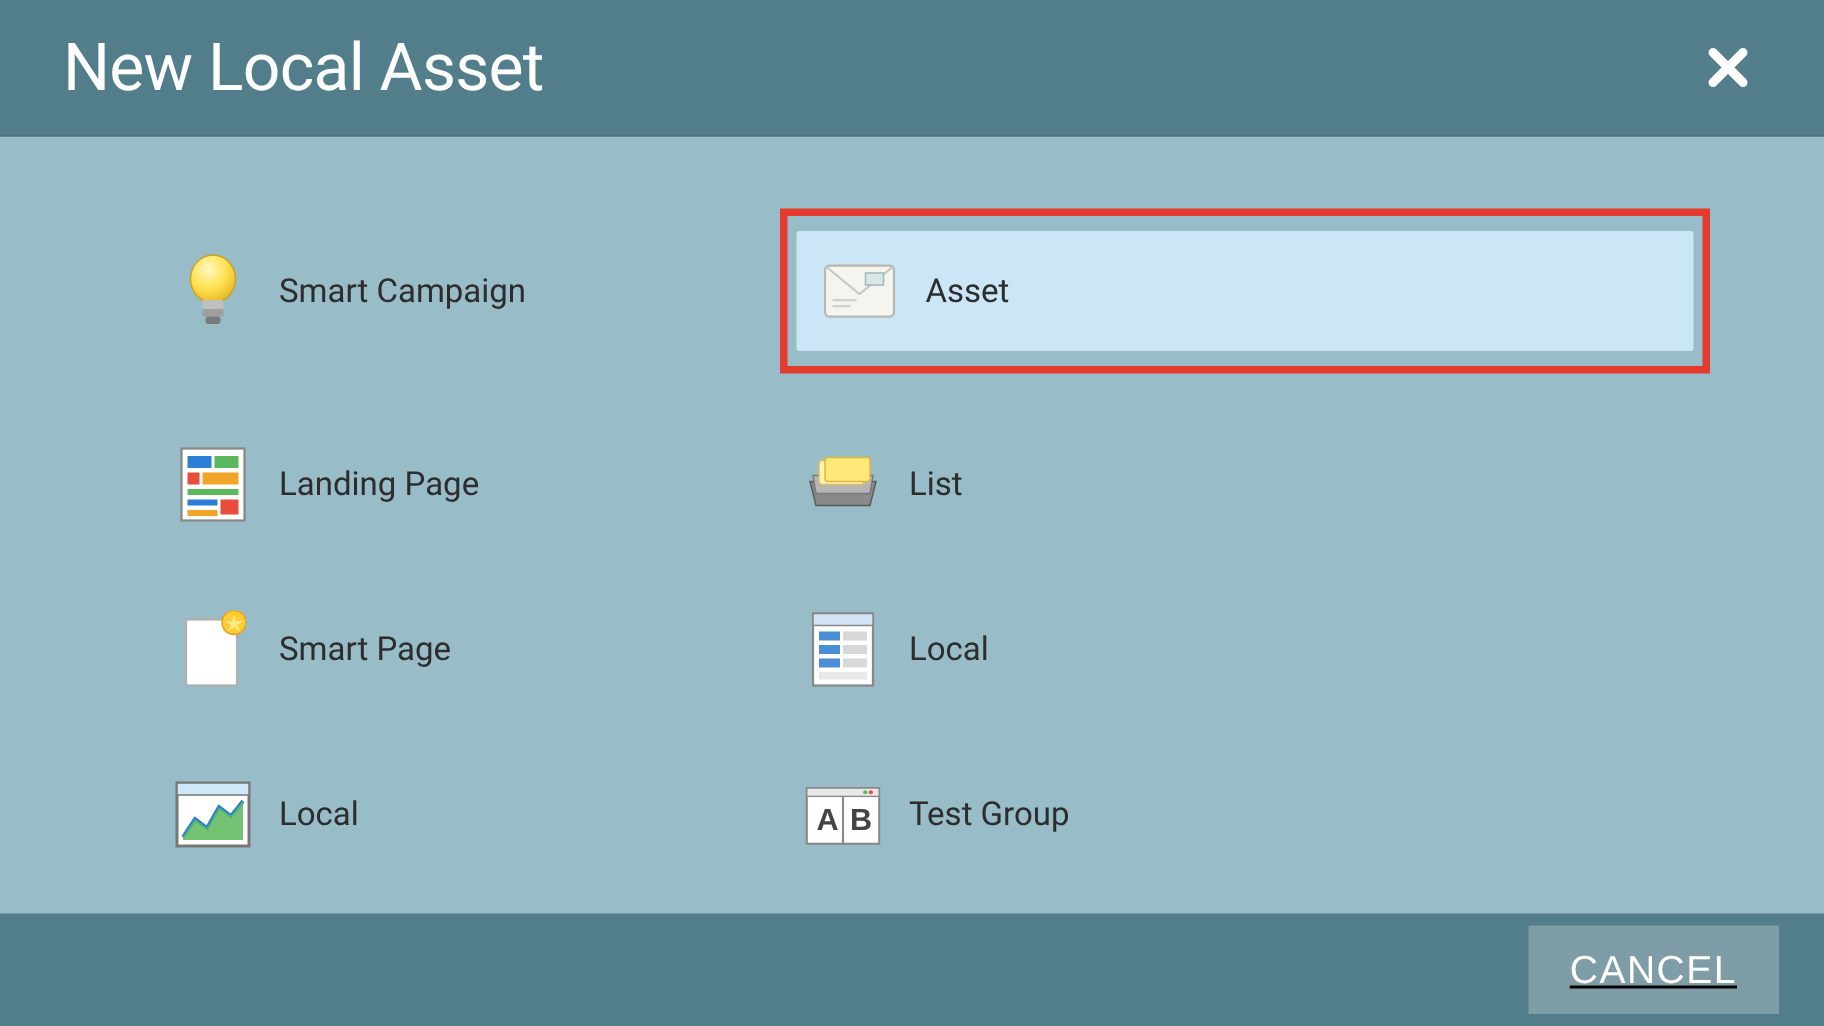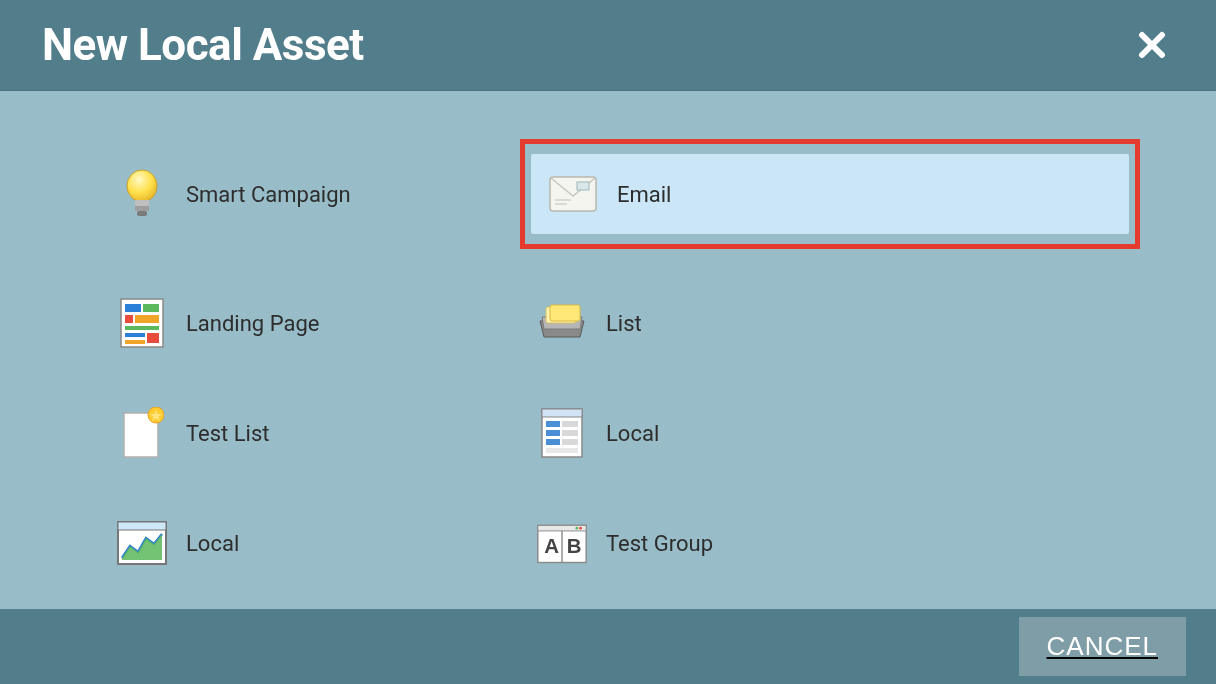--- a/index.html
+++ b/index.html
@@ -22,21 +22,21 @@
       color: #fff;
       height: 114px;
       display: flex;
       align-items: center;
       justify-content: space-between;
       padding: 0 42px;
       border-bottom: 1px solid #4a7280;
     }
     .dialog-title {
       font-size: 44px;
-      font-weight: 700;
+      font-weight: 400;
       letter-spacing: -0.5px;
     }
     .close-btn {
       color: #fff;
       font-size: 34px;
       font-weight: bold;
       cursor: pointer;
       line-height: 1;
       padding: 8px;
     }
@@ -144,21 +144,21 @@
         <div class="asset-item selected-inner">
           <span class="icon-box">
             <svg width="48" height="36" viewBox="0 0 48 36">
               <rect x="1" y="1" width="46" height="34" rx="3" fill="#F5F5F0" stroke="#B8B8B0" stroke-width="1.5"></rect>
               <path d="M2 2 L24 20 L46 2" fill="none" stroke="#C8C8C0" stroke-width="1.5"></path>
               <rect x="28" y="6" width="12" height="8" fill="#D8E8E8" stroke="#A0B8B8" stroke-width="1"></rect>
               <line x1="6" y1="24" x2="22" y2="24" stroke="#D0D0C8" stroke-width="1.5"></line>
               <line x1="6" y1="28" x2="18" y2="28" stroke="#D0D0C8" stroke-width="1.5"></line>
             </svg>
           </span>
-          <span class="asset-label">Email</span>
+          <span class="asset-label">Asset</span>
         </div>
       </div>
 
       <div class="asset-item">
         <span class="icon-box">
           <svg width="44" height="50" viewBox="0 0 44 50">
             <rect x="1" y="1" width="42" height="48" fill="#fff" stroke="#888" stroke-width="1.5"></rect>
             <rect x="5" y="6" width="16" height="8" fill="#2B7FD6"></rect>
             <rect x="23" y="6" width="16" height="8" fill="#5CB85C"></rect>
             <rect x="5" y="17" width="8" height="8" fill="#E84C3D"></rect>
@@ -186,21 +186,21 @@
 
       <div class="asset-item">
         <span class="icon-box">
           <svg width="44" height="52" viewBox="0 0 44 52">
             <rect x="4" y="6" width="34" height="44" fill="#fff" stroke="#B0B0B0" stroke-width="1.5"></rect>
             <path d="M28 6 L38 6 L38 16 Z" fill="#E0E0E0"></path>
             <circle cx="36" cy="8" r="8" fill="#FFCC33" stroke="#E8A020" stroke-width="1"></circle>
             <path d="M36 3 L37.5 7 L42 7 L38.5 9.5 L40 14 L36 11 L32 14 L33.5 9.5 L30 7 L34.5 7 Z" fill="#FFE680"></path>
           </svg>
         </span>
-        <span class="asset-label">Test List</span>
+        <span class="asset-label">Smart Page</span>
       </div>
 
       <div class="asset-item">
         <span class="icon-box">
           <svg width="44" height="52" viewBox="0 0 44 52">
             <rect x="2" y="2" width="40" height="48" fill="#fff" stroke="#888" stroke-width="1.5"></rect>
             <rect x="2" y="2" width="40" height="8" fill="#D0E4F5" stroke="#888" stroke-width="1"></rect>
             <rect x="6" y="14" width="14" height="6" fill="#4A8FD6"></rect>
             <rect x="22" y="14" width="16" height="6" fill="#D8D8D8"></rect>
             <rect x="6" y="23" width="14" height="6" fill="#4A8FD6"></rect>

